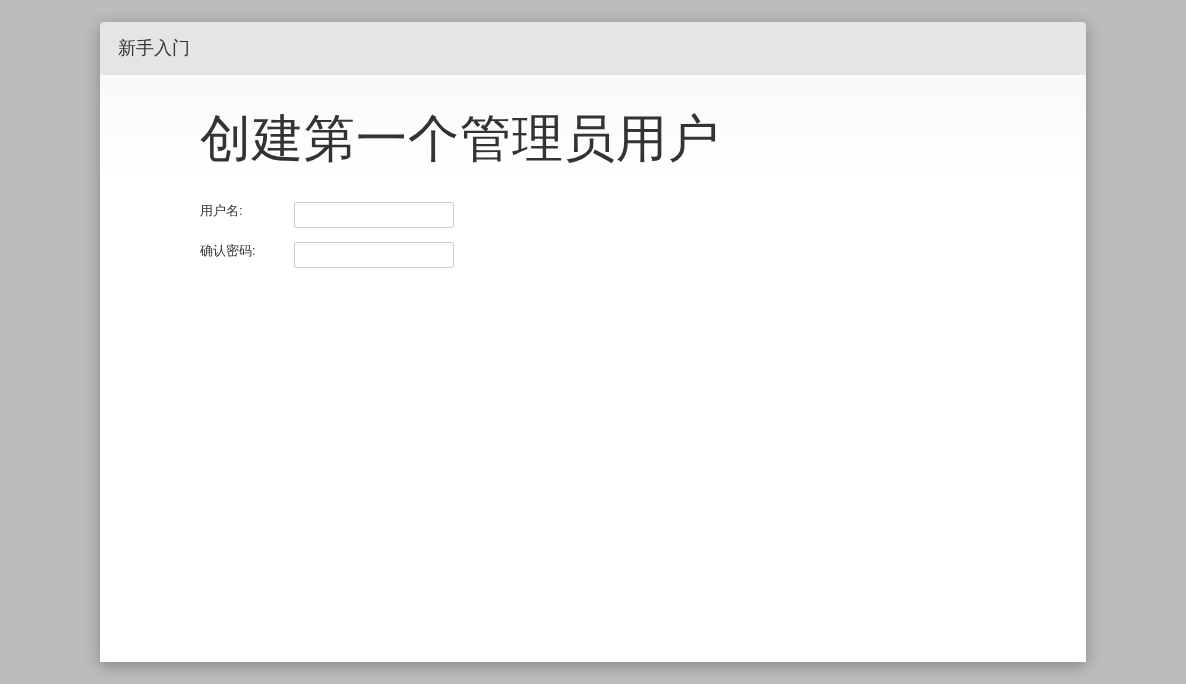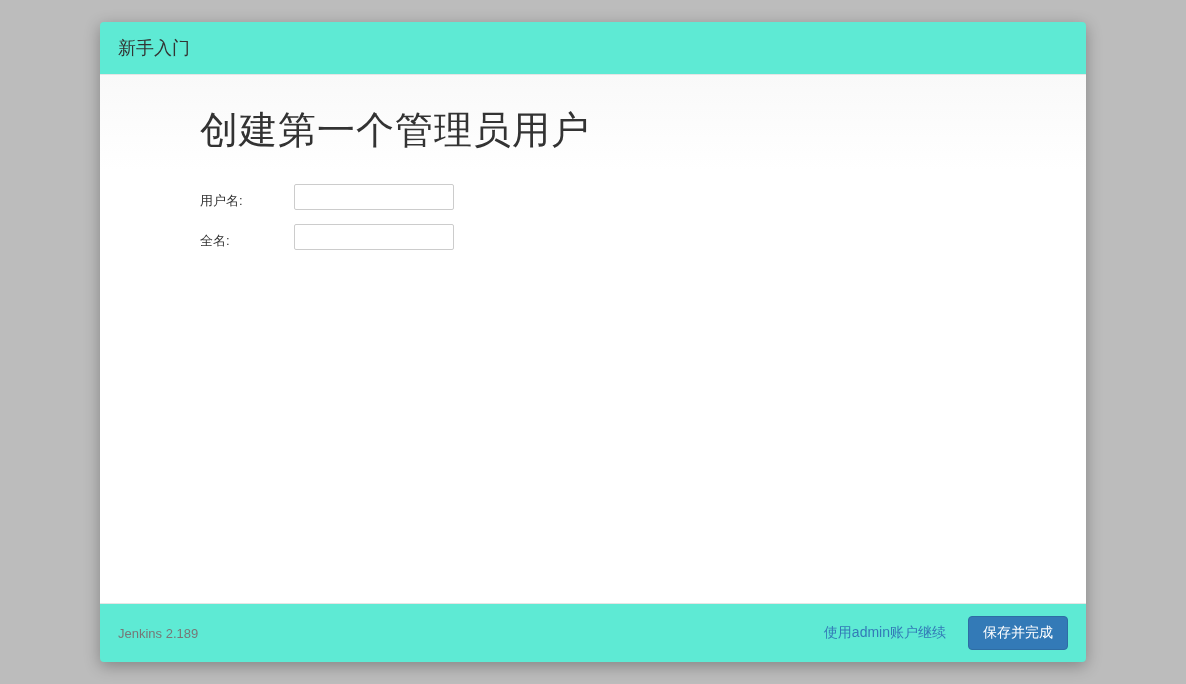--- a/index.html
+++ b/index.html
@@ -14,49 +14,49 @@
       height: 684px;
       overflow: hidden;
       position: relative;
     }
     .modal {
       position: absolute;
       top: 22px;
       left: 100px;
       width: 986px;
       height: 640px;
-      background: #5eead4;
+      background: #e5e5e5;
       border-radius: 4px;
       box-shadow: 0 4px 16px rgba(0,0,0,0.3);
       display: flex;
       flex-direction: column;
     }
     .modal-header {
       padding: 14px 18px;
       border-bottom: 1px solid #e5e5e5;
       font-size: 18px;
       color: #333;
       font-weight: 400;
     }
     .modal-body {
       flex: 1;
       background: linear-gradient(to bottom, #f9f9f9 0%, #ffffff 18%);
       padding: 30px 100px 20px 100px;
       overflow: auto;
     }
     .page-title {
-      font-size: 38px;
+      font-size: 51px;
       font-weight: 400;
       color: #333;
       margin-bottom: 28px;
       letter-spacing: 1px;
     }
     .form-row {
       display: flex;
-      align-items: flex-end;
+      align-items: flex-start;
       margin-bottom: 14px;
     }
     .form-label {
       width: 94px;
       font-size: 13px;
       color: #333;
       text-align: left;
     }
     .form-input {
       width: 160px;
@@ -112,28 +112,22 @@
 
   <div class="modal-body">
     <h1 class="page-title">创建第一个管理员用户</h1>
 
     <div class="form-row">
       <label class="form-label">用户名:</label>
       <input type="text" class="form-input" value="" style="">
     </div>
 
 
+    <div class="form-row">
+      <label class="form-label">确认密码:</label>
+      <input type="password" class="form-input" value="" style="">
+    </div>
 
-    <div class="form-row">
-      <label class="form-label">全名:</label>
-      <input type="text" class="form-input" value="" style="">
-    </div>
 
   </div>
 
-  <div class="modal-footer">
-    <span class="footer-version">Jenkins 2.189</span>
-    <div class="footer-spacer"></div>
-    <button class="btn-link">使用admin账户继续</button>
-    <button class="btn-primary">保存并完成</button>
-  </div>
 
 </div>
 
 </body></html>

